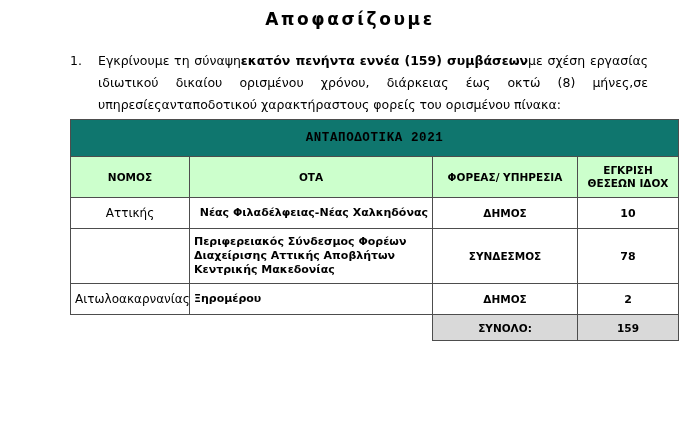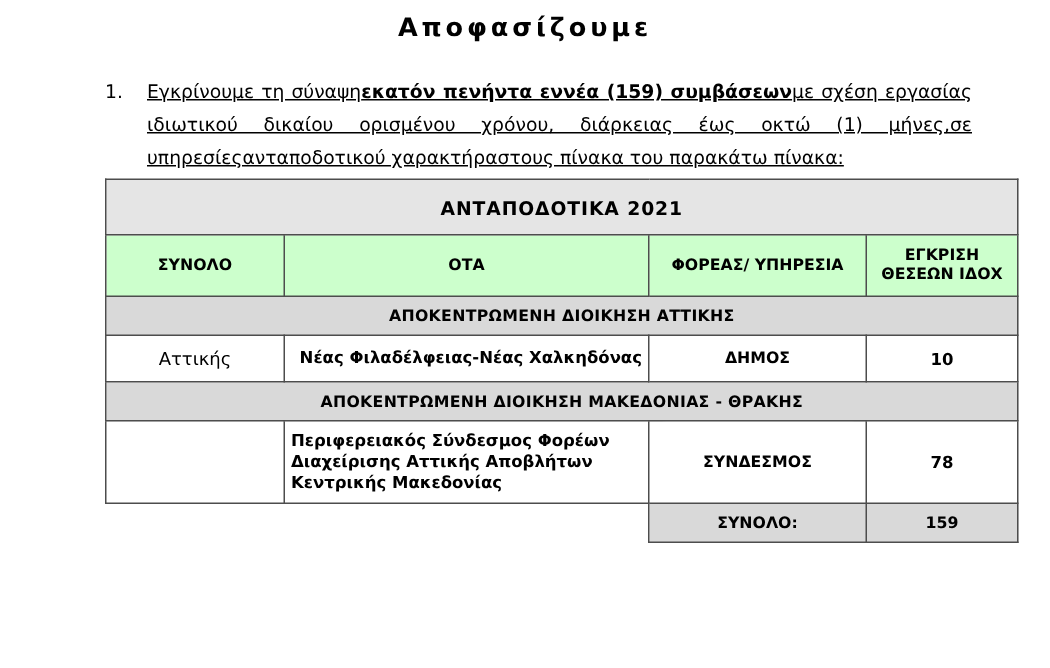--- a/index.html
+++ b/index.html
@@ -39,21 +39,20 @@
     line-height: 22px;
   }
   .clause-body {
     flex: 1 1 auto;
     font-size: 12.5px;
     line-height: 22px;
   }
   .clause-line {
     display: block;
     white-space: nowrap;
-    text-decoration: underline;
   }
   .clause-line.justify {
     text-align: justify;
     text-align-last: justify;
     white-space: normal;
   }
   .clause-body b {
     font-weight: bold;
   }
 
@@ -74,26 +73,27 @@
     border: 1px solid #4d4d4d;
     padding: 3px 4px;
     vertical-align: middle;
   }
   col.c-nomos   { width: 119px; }
   col.c-ota     { width: 243px; }
   col.c-foreas  { width: 145px; }
   col.c-egkrisi { width: 101px; }
 
   .row-title td {
-    background: #e5e5e5;
+    background: #0f766e;
     text-align: center;
     font-weight: bold;
     font-size: 12.5px;
     letter-spacing: 0.6px;
     height: 30px;
+    font-family: Liberation Mono, monospace;
   }
   .row-colheads td {
     background: #ccffcc;
     text-align: center;
     font-weight: bold;
     font-size: 10.5px;
     height: 34px;
     line-height: 13px;
   }
   .row-section td {
@@ -150,72 +150,72 @@
 </style>
 </head>
 <body>
 
 <h1 class="doc-heading">Αποφασίζουμε</h1>
 
 <div class="clause">
   <div class="clause-number">1.</div>
   <div class="clause-body">
     <span class="clause-line justify"><span>Εγκρίνουμε τη σύναψη</span><b>εκατόν πενήντα εννέα (159) συμβάσεων</b><span>με σχέση εργασίας</span></span>
-    <span class="clause-line justify">ιδιωτικού δικαίου ορισμένου χρόνου, διάρκειας έως οκτώ (1) μήνες,σε</span>
-    <span class="clause-line">υπηρεσίεςανταποδοτικού χαρακτήραστους πίνακα του παρακάτω πίνακα:</span>
+    <span class="clause-line justify">ιδιωτικού δικαίου ορισμένου χρόνου, διάρκειας έως οκτώ (8) μήνες,σε</span>
+    <span class="clause-line">υπηρεσίεςανταποδοτικού χαρακτήραστους φορείς του ορισμένου πίνακα:</span>
   </div>
 </div>
 
 <div class="table-wrap">
   <table class="grid">
     <colgroup>
       <col class="c-nomos">
       <col class="c-ota">
       <col class="c-foreas">
       <col class="c-egkrisi">
     </colgroup>
     <tbody>
       <tr class="row-title">
         <td colspan="4">ΑΝΤΑΠΟΔΟΤΙΚΑ  2021</td>
       </tr>
 
       <tr class="row-colheads">
-        <td>ΣΥΝΟΛΟ</td>
+        <td>ΝΟΜΟΣ</td>
         <td>ΟΤΑ</td>
         <td>ΦΟΡΕΑΣ/ ΥΠΗΡΕΣΙΑ</td>
         <td>
           <span>ΕΓΚΡΙΣΗ</span><br>
           <span>ΘΕΣΕΩΝ ΙΔΟΧ</span>
         </td>
       </tr>
 
-      <tr class="row-section">
-        <td colspan="4">ΑΠΟΚΕΝΤΡΩΜΕΝΗ ΔΙΟΙΚΗΣΗ ΑΤΤΙΚΗΣ</td>
-      </tr>
       <tr class="row-data">
         <td class="cell-nomos">Αττικής</td>
         <td class="cell-ota centered">Νέας Φιλαδέλφειας-Νέας Χαλκηδόνας</td>
         <td class="cell-foreas">ΔΗΜΟΣ</td>
         <td class="cell-count">10</td>
       </tr>
 
-      <tr class="row-section">
-        <td colspan="4">ΑΠΟΚΕΝΤΡΩΜΕΝΗ ΔΙΟΙΚΗΣΗ ΜΑΚΕΔΟΝΙΑΣ - ΘΡΑΚΗΣ</td>
-      </tr>
       <tr class="row-data tall">
         <td class="cell-nomos"></td>
         <td class="cell-ota">
           <span>Περιφερειακός Σύνδεσμος Φορέων</span><br>
           <span>Διαχείρισης Αττικής Αποβλήτων</span><br>
           <span>Κεντρικής Μακεδονίας</span>
         </td>
         <td class="cell-foreas">ΣΥΝΔΕΣΜΟΣ</td>
         <td class="cell-count">78</td>
       </tr>
 
+      <tr class="row-data">
+        <td class="cell-nomos">Αιτωλοακαρνανίας</td>
+        <td class="cell-ota">Ξηρομέρου</td>
+        <td class="cell-foreas">ΔΗΜΟΣ</td>
+        <td class="cell-count">2</td>
+      </tr>
 
       <tr class="row-total">
         <td class="empty"></td>
         <td class="empty"></td>
         <td>ΣΥΝΟΛΟ:</td>
         <td>159</td>
       </tr>
     </tbody>
   </table>
 </div>

